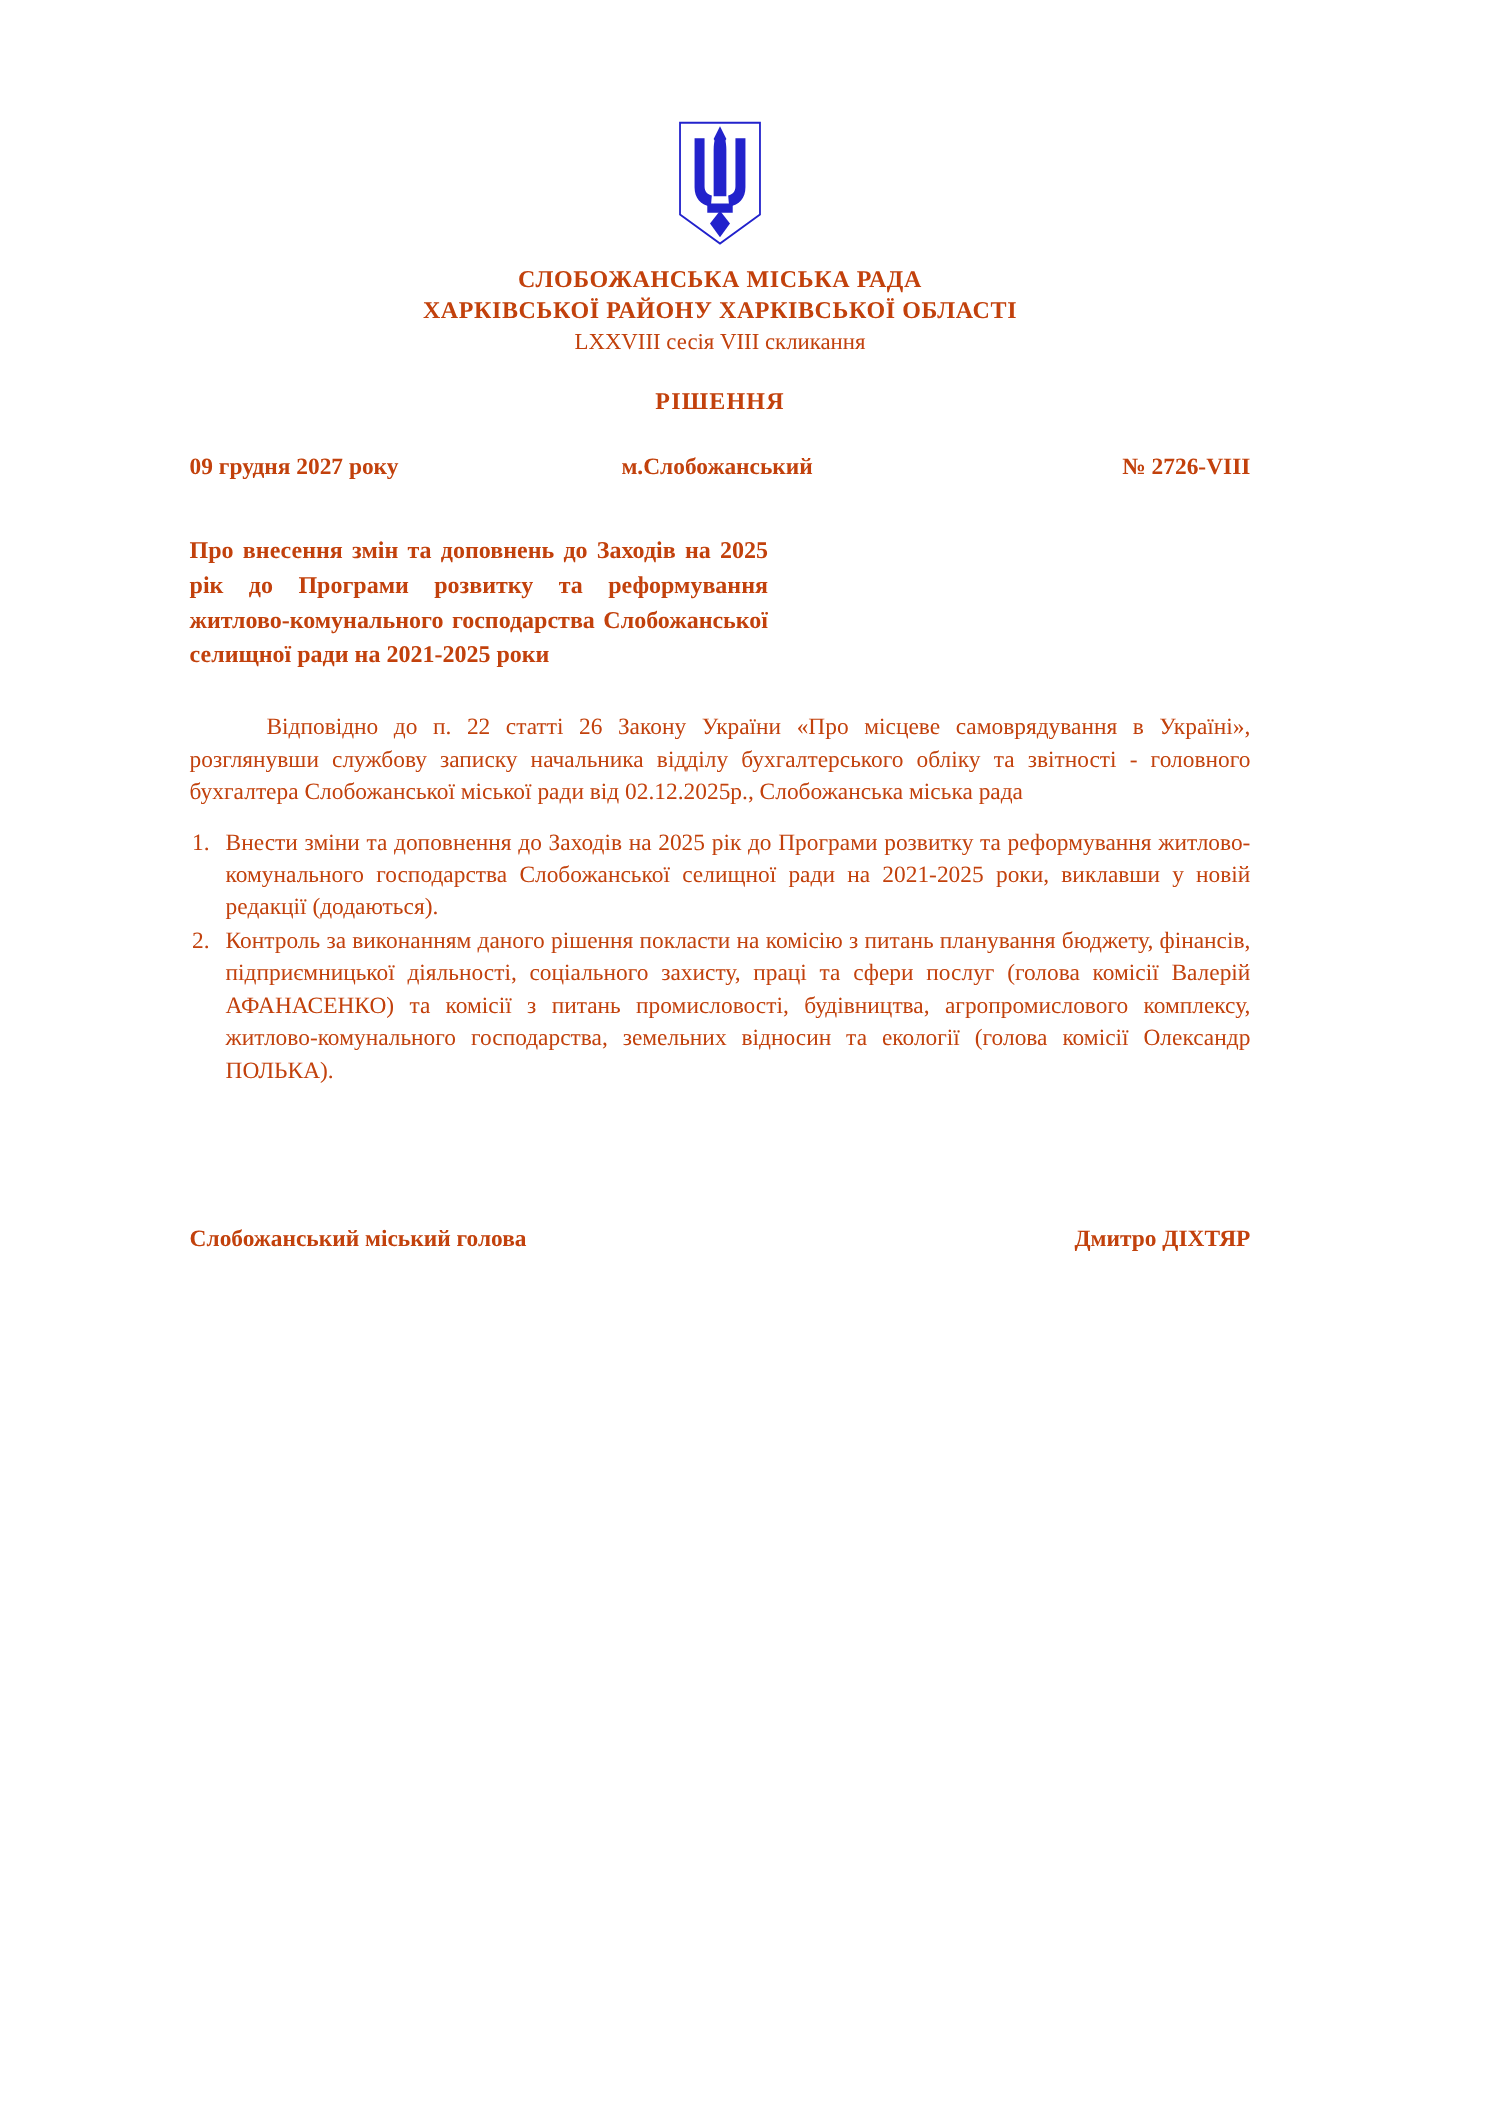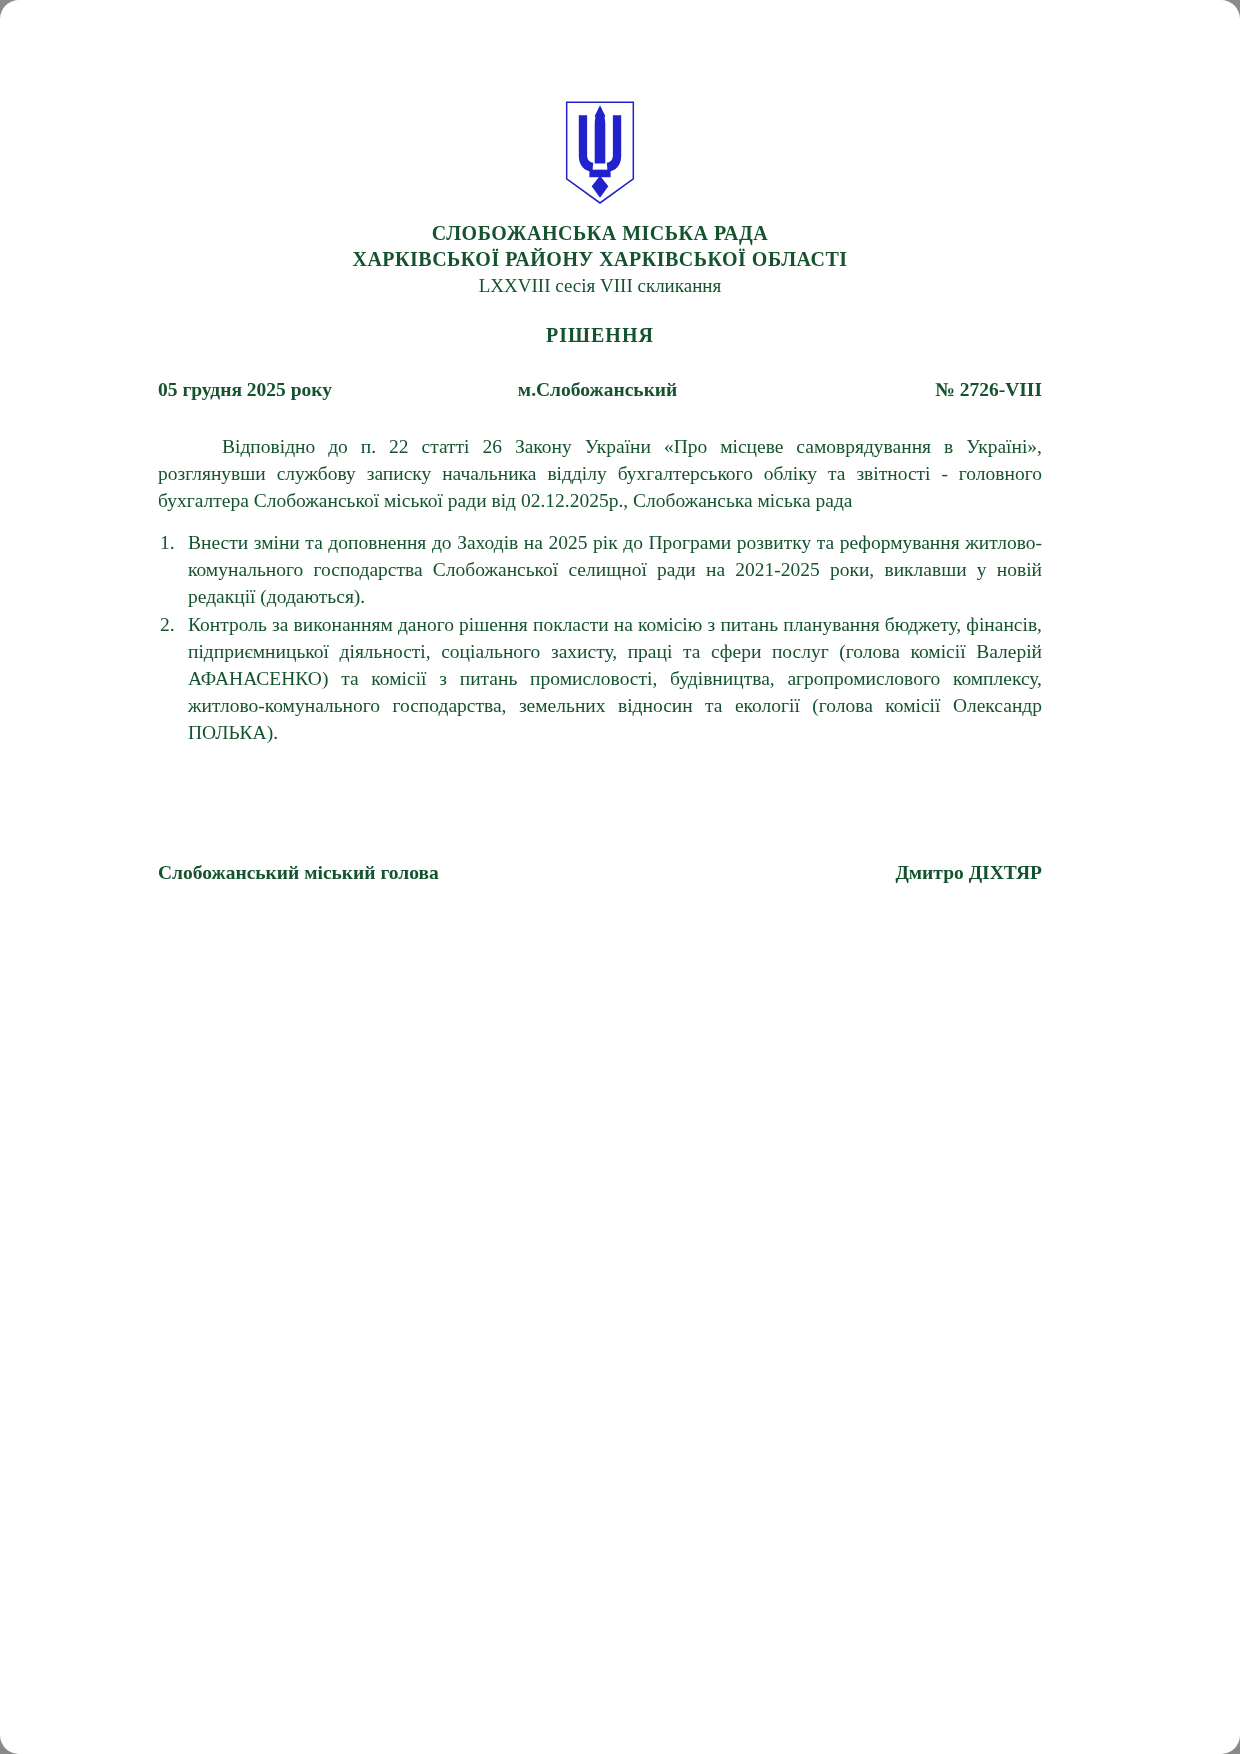--- a/index.html
+++ b/index.html
@@ -3,24 +3,23 @@
 <meta charset="utf-8">
 <style>
   html, body { margin: 0; padding: 0; background: #8a8a8a; }
   .page {
     position: relative;
     width: 1240px;
     height: 1754px;
     margin: 0 auto;
     background: #ffffff;
     font-family: "Liberation Serif", "DejaVu Serif", serif;
-    color: #14532d;
+    color: #c2410c;
     box-sizing: border-box;
     padding: 100px 198px 0 158px; 
-    border-radius: 19px;
   }
   .content { width: 884px; }
 
   
   .arms-wrap { width: 884px; display: flex; justify-content: center; }
   .arms { width: 76px; height: 106px; }
 
   
   .org-header { margin-top: 14px; text-align: center; }
   .org-line { font-weight: bold; font-size: 20px; line-height: 26px; letter-spacing: 0.5px; }
@@ -78,25 +77,26 @@
 
     <div class="org-header">
       <div class="org-line">СЛОБОЖАНСЬКА  МІСЬКА  РАДА</div>
       <div class="org-line">ХАРКІВСЬКОЇ РАЙОНУ ХАРКІВСЬКОЇ ОБЛАСТІ</div>
       <div class="session-line">LXXVIII сесія VIII скликання</div>
     </div>
 
     <div class="doc-type">РІШЕННЯ</div>
 
     <div class="meta-row">
-      <span class="meta-date">05 грудня 2025 року</span>
+      <span class="meta-date">09 грудня 2027 року</span>
       <span class="meta-place">м.Слобожанський</span>
       <span class="meta-number">№ 2726-VIII</span>
     </div>
 
+    <div class="subject">Про внесення змін та доповнень  до  Заходів на 2025 рік до Програми розвитку та реформування житлово-комунального господарства Слобожанської селищної ради на 2021-2025 роки</div>
 
     <div class="preamble">Відповідно до п. 22 статті  26 Закону України «Про місцеве самоврядування в Україні», розглянувши службову записку начальника відділу бухгалтерського обліку та звітності - головного бухгалтера Слобожанської міської ради від 02.12.2025р.,  Слобожанська міська рада</div>
 
 
     <div class="items">
       <div class="item">
         <span class="item-num">1.</span>
         <span>Внести зміни та доповнення до  Заходів на 2025 рік  до Програми розвитку та реформування  житлово-комунального господарства Слобожанської селищної ради на 2021-2025 роки, виклавши у новій редакції (додаються).</span>
       </div>
       <div class="item">

